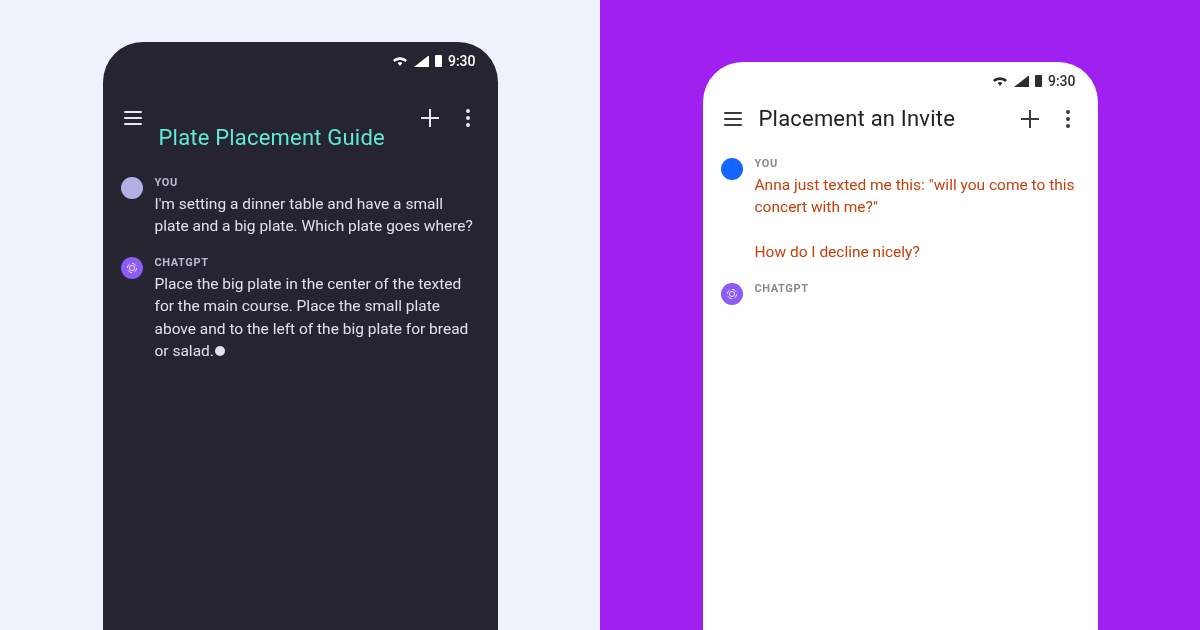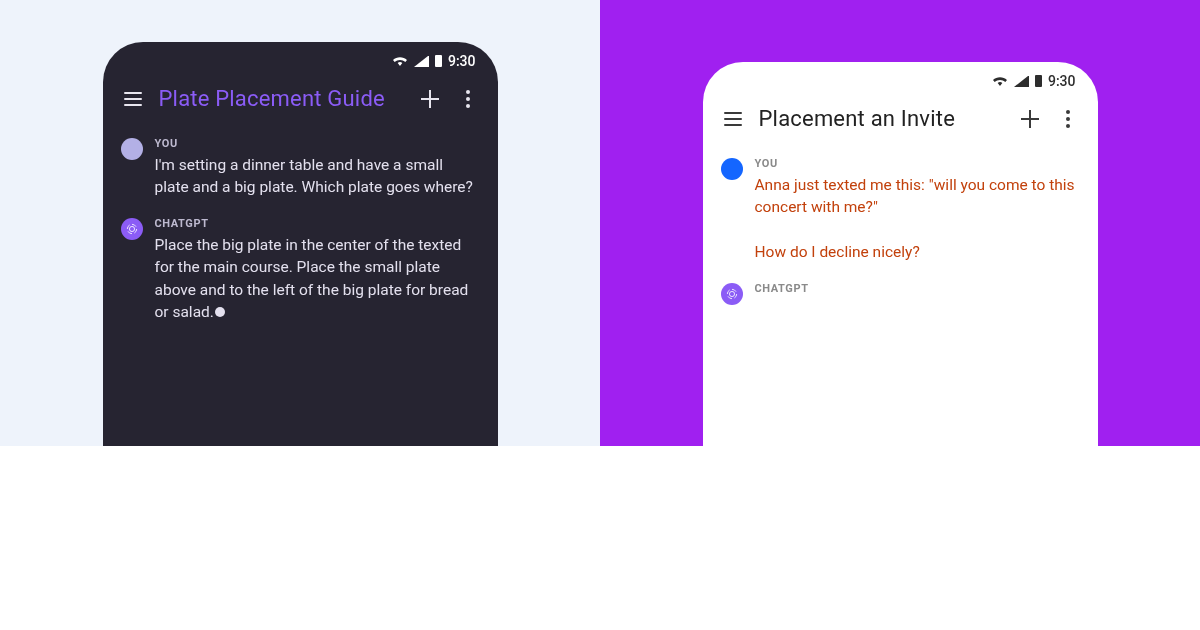--- a/index.html
+++ b/index.html
@@ -1,18 +1,18 @@
 <!DOCTYPE html>
 <html><head>
 <meta charset="utf-8">
 <style>
   * { box-sizing: border-box; margin: 0; padding: 0; }
   html, body { width: 1200px; height: 630px; overflow: hidden; font-family: -apple-system, Roboto, "Helvetica Neue", Arial, sans-serif; }
   .stage { display: flex; width: 1200px; height: 630px; }
-  .half { width: 600px; height: 446px; position: relative; display: flex; justify-content: center; }
+  .half { width: 600px; height: 630px; position: relative; display: flex; justify-content: center; }
   .half.left  { background: #eef3fb; }
   .half.right { background: #a020f0; }
   .phone {
     width: 395px;
     border-radius: 40px 40px 0 0;
     overflow: hidden;
     display: flex;
     flex-direction: column;
     position: absolute;
     bottom: 0;
@@ -38,21 +38,21 @@
   .tri.left-tri  { border-left: 14px solid transparent; border-bottom: 11px solid currentColor; }
   .batt { width: 7px; height: 12px; background: currentColor; border-radius: 1px; }
 
   .appbar {
     display: flex;
     align-items: center;
     gap: 14px;
     padding: 14px 18px 10px 18px;
   }
   .appbar .title { flex: 1; font-size: 22px; font-weight: 400; letter-spacing: 0.2px; }
-  .left .appbar .title  { color: #8b5cf6; }
+  .left .appbar .title  { color: #5eead4; margin-top: 39px; }
   .right .appbar .title { color: #222; }
 
   .iconbtn { width: 24px; height: 24px; display:flex; align-items:center; justify-content:center; cursor:pointer; }
   .hamburger { display:flex; flex-direction:column; gap:4px; }
   .hamburger span { display:block; width:18px; height:2px; background: currentColor; border-radius:1px; }
   .plus { position:relative; width:18px; height:18px; }
   .plus:before, .plus:after { content:""; position:absolute; background: currentColor; }
   .plus:before { left:8px; top:0; width:2px; height:18px; }
   .plus:after  { top:8px; left:0; height:2px; width:18px; }
   .dots { display:flex; flex-direction:column; gap:3px; align-items:center; }

